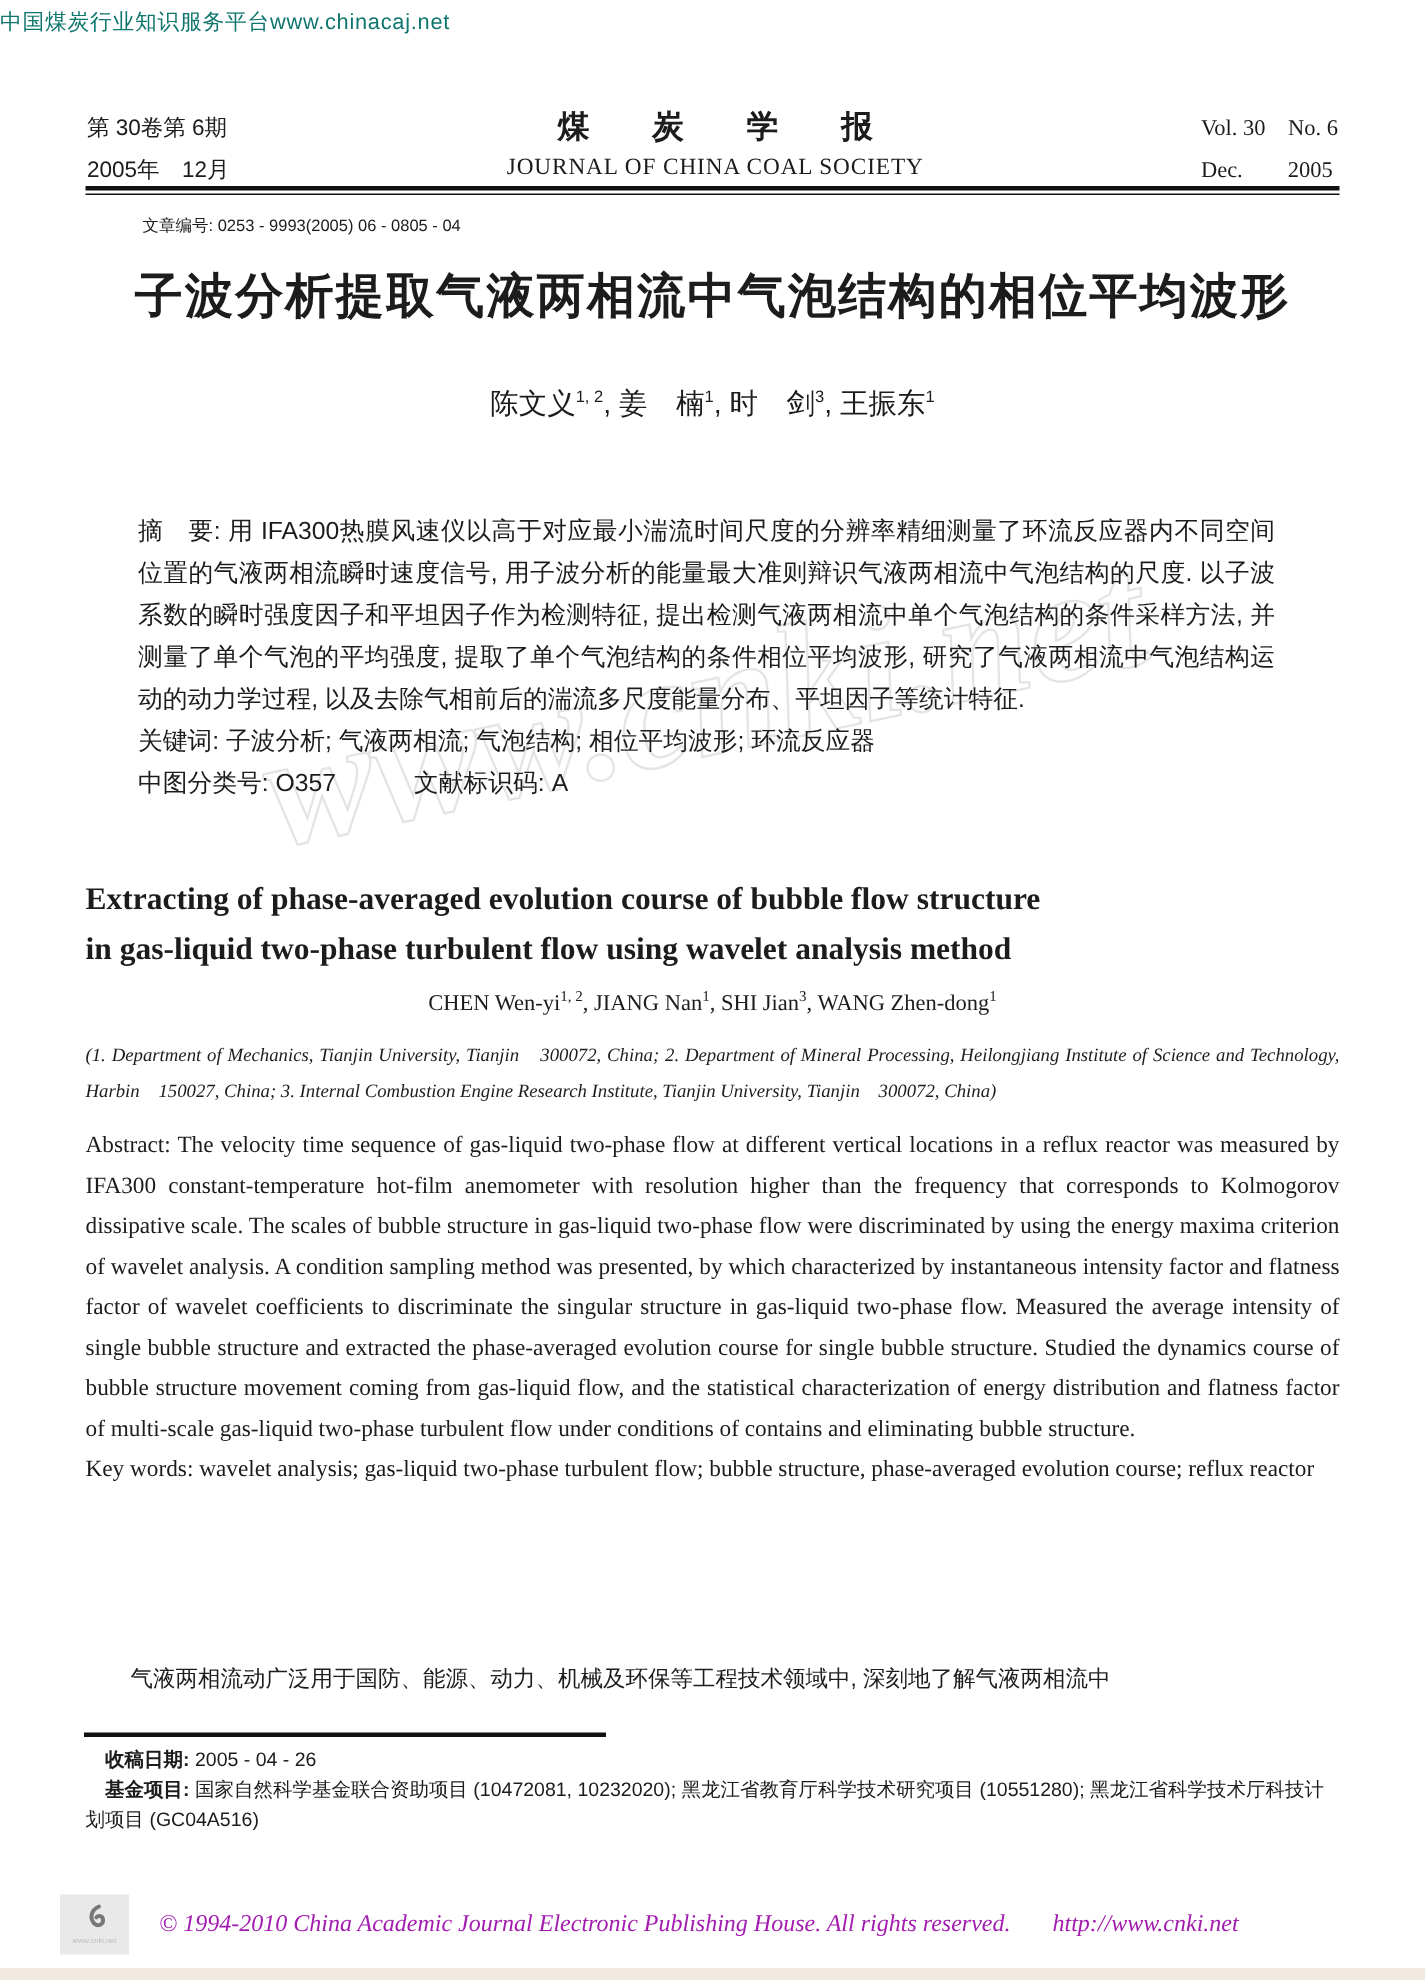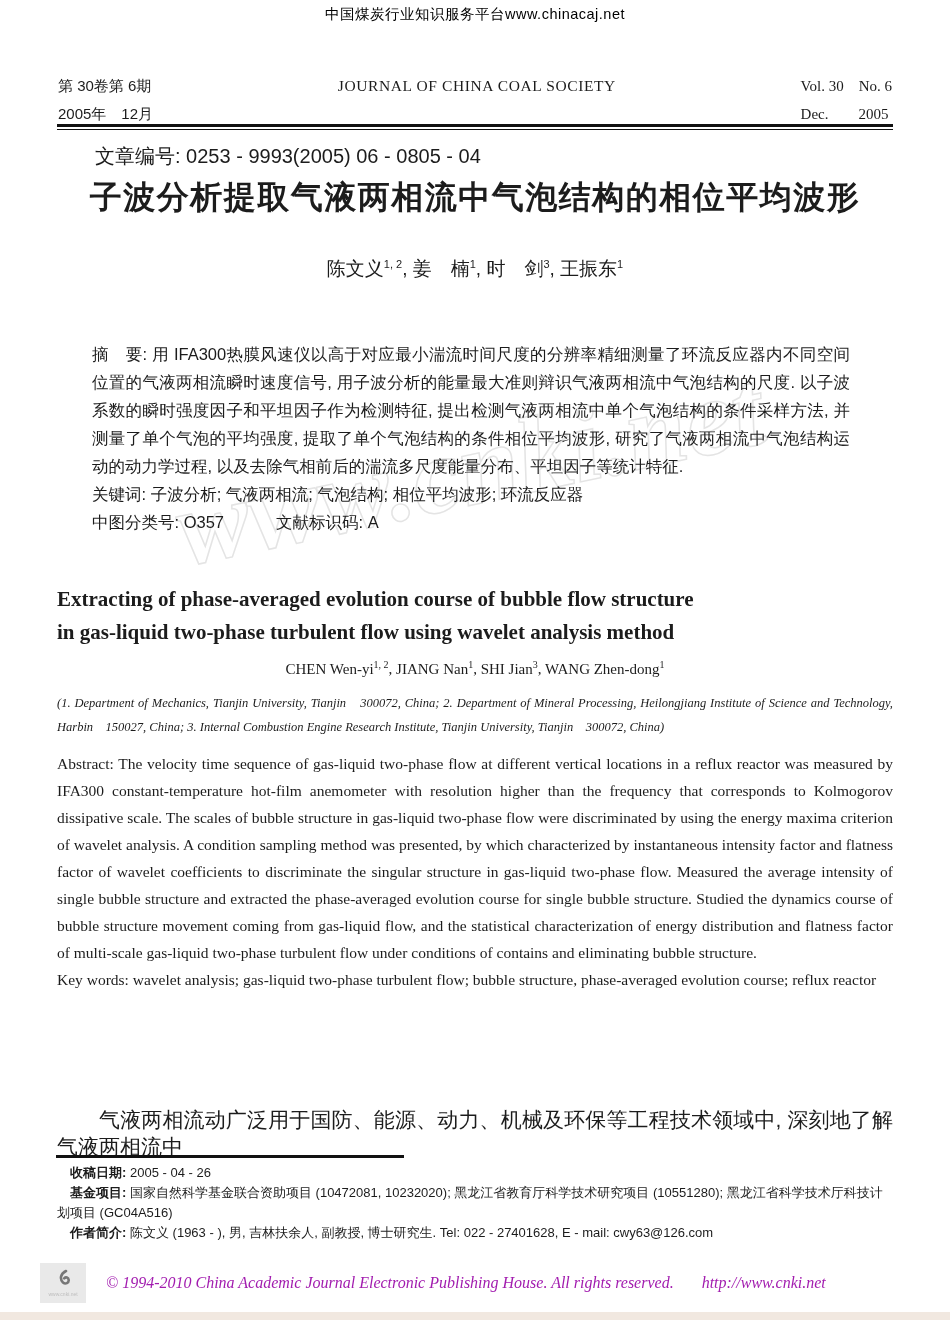--- a/index.html
+++ b/index.html
@@ -3,22 +3,22 @@
 <meta charset="utf-8">
 <style>
   html,body { margin:0; padding:0; background:#ffffff; }
   .page {
     position:relative; width:950px; height:1320px; background:#ffffff;
     overflow:hidden; font-family:"Liberation Sans", sans-serif; color:#1c1c1c;
   }
 
   
   .wm-top {
-    position:absolute; top:5px; left:0; right:0; text-align:center;
-    font-size:14.5px; color:#000000; letter-spacing:0.5px;
+    position:absolute; top:5px; left:0; right:0; 
+    font-size:14.5px; color:#0f766e; letter-spacing:0.5px;
   }
 
   
   .ghost {
     position:absolute; top:470px; left:165px;
     font-family:"Liberation Serif", serif; font-style:italic;
     font-size:108px; font-weight:bold;
     transform:rotate(-12deg); transform-origin:left top;
     color:transparent; -webkit-text-stroke:1.5px #e4e4e4;
     pointer-events:none; white-space:nowrap;
@@ -38,21 +38,21 @@
   .j-en {
     margin-top:5px; font-size:15.5px; font-family:"Liberation Serif", serif;
     letter-spacing:0.6px; white-space:nowrap;
   }
   .h-right { font-size:15px; line-height:28px; font-family:"Liberation Serif", serif; white-space:nowrap; }
 
   .rule-double { position:absolute; top:124px; left:57px; width:836px; }
   .rule-double .thick { height:3px; background:#111; }
   .rule-double .thin  { height:1px; background:#111; margin-top:2px; }
 
-  .article-no { position:absolute; top:143px; left:95px; font-size:20px; }
+  .article-no { position:absolute; top:143px; left:95px; font-size:11px; }
 
   .title-cn {
     position:absolute; top:176px; left:0; width:100%; margin:0;
     text-align:center; font-size:32px; font-weight:bold; letter-spacing:1.5px;
   }
 
   .authors-cn { position:absolute; top:256px; left:0; width:100%; text-align:center; font-size:19px; }
   .authors-cn sup { font-size:11px; }
 
   .affil-cn { position:absolute; top:302px; left:0; width:100%; text-align:center; font-size:12.5px; }
@@ -70,21 +70,21 @@
   .en-block { position:absolute; top:583px; left:57px; width:836px; font-family:"Liberation Serif", serif; }
   .title-en { font-size:21px; font-weight:bold; line-height:33px; margin:0; }
   .authors-en { text-align:center; font-size:15px; margin-top:10px; }
   .authors-en sup { font-size:10px; }
   .affil-en { margin-top:13px; font-size:12.5px; font-style:italic; line-height:24px; text-align:justify; }
   .abs-en { margin-top:11px; font-size:15.5px; line-height:27px; text-align:justify; }
   .abs-en p { margin:0; }
 
   .body-para {
     position:absolute; top:1106px; left:57px; width:836px;
-    font-size:21px; line-height:27px; text-indent:2em; text-align:justify; margin:0;
+    font-size:15px; line-height:27px; text-indent:2em; text-align:justify; margin:0;
   }
 
   .fn-rule { position:absolute; top:1155px; left:56px; width:348px; height:3px; background:#111; }
 
   .footnotes {
     position:absolute; top:1163px; left:57px; width:838px;
     font-size:13px; line-height:20px;
   }
   .footnotes p { margin:0; text-indent:1em; }
   .fn-label { font-weight:bold; }
@@ -112,20 +112,21 @@
   <div class="wm-top">中国煤炭行业知识服务平台www.chinacaj.net</div>
 
   <div class="ghost">www.cnki.net</div>
 
   <div class="header">
     <div class="h-left">
       <div>第 30卷第 6期</div>
       <div>2005年　12月</div>
     </div>
     <div class="h-center">
+      <div class="j-cn">煤炭学报</div>
       <div class="j-en">JOURNAL OF CHINA COAL SOCIETY</div>
     </div>
     <div class="h-right">
       <div>Vol. 30　No. 6</div>
       <div>Dec.　　2005</div>
     </div>
   </div>
 
   <div class="rule-double">
     <div class="thick"></div>
@@ -159,21 +160,20 @@
     </div>
   </div>
 
   <p class="body-para">气液两相流动广泛用于国防、能源、动力、机械及环保等工程技术领域中, 深刻地了解气液两相流中</p>
 
   <div class="fn-rule"></div>
 
   <div class="footnotes">
     <p><span class="fn-label">收稿日期:</span> <span>2005 - 04 - 26</span></p>
     <p><span class="fn-label">基金项目:</span> <span>国家自然科学基金联合资助项目 (10472081, 10232020); 黑龙江省教育厅科学技术研究项目 (10551280); 黑龙江省科学技术厅科技计划项目 (GC04A516)</span></p>
-    <p><span class="fn-label">作者简介:</span> <span>陈文义 (1963 - ), 男, 吉林扶余人, 副教授, 博士研究生. Tel: 022 - 27401628, E - mail: cwy63@126.com</span></p>
   </div>
 
   <div class="footer">
     <div class="logo-box">
       <svg width="20" height="22" viewBox="0 0 20 22">
         <path d="M13 2 C 7.5 4.5, 6.5 10, 10 13.5 C 12.5 15.5, 16 14, 15.7 10.8 C 15.4 8.3, 12.8 7.6, 11.2 9.3" stroke="#777" stroke-width="2.6" fill="none" stroke-linecap="round"></path>
       </svg>
       <span class="logo-caption">www.cnki.net</span>
     </div>
     <div class="footer-text">

